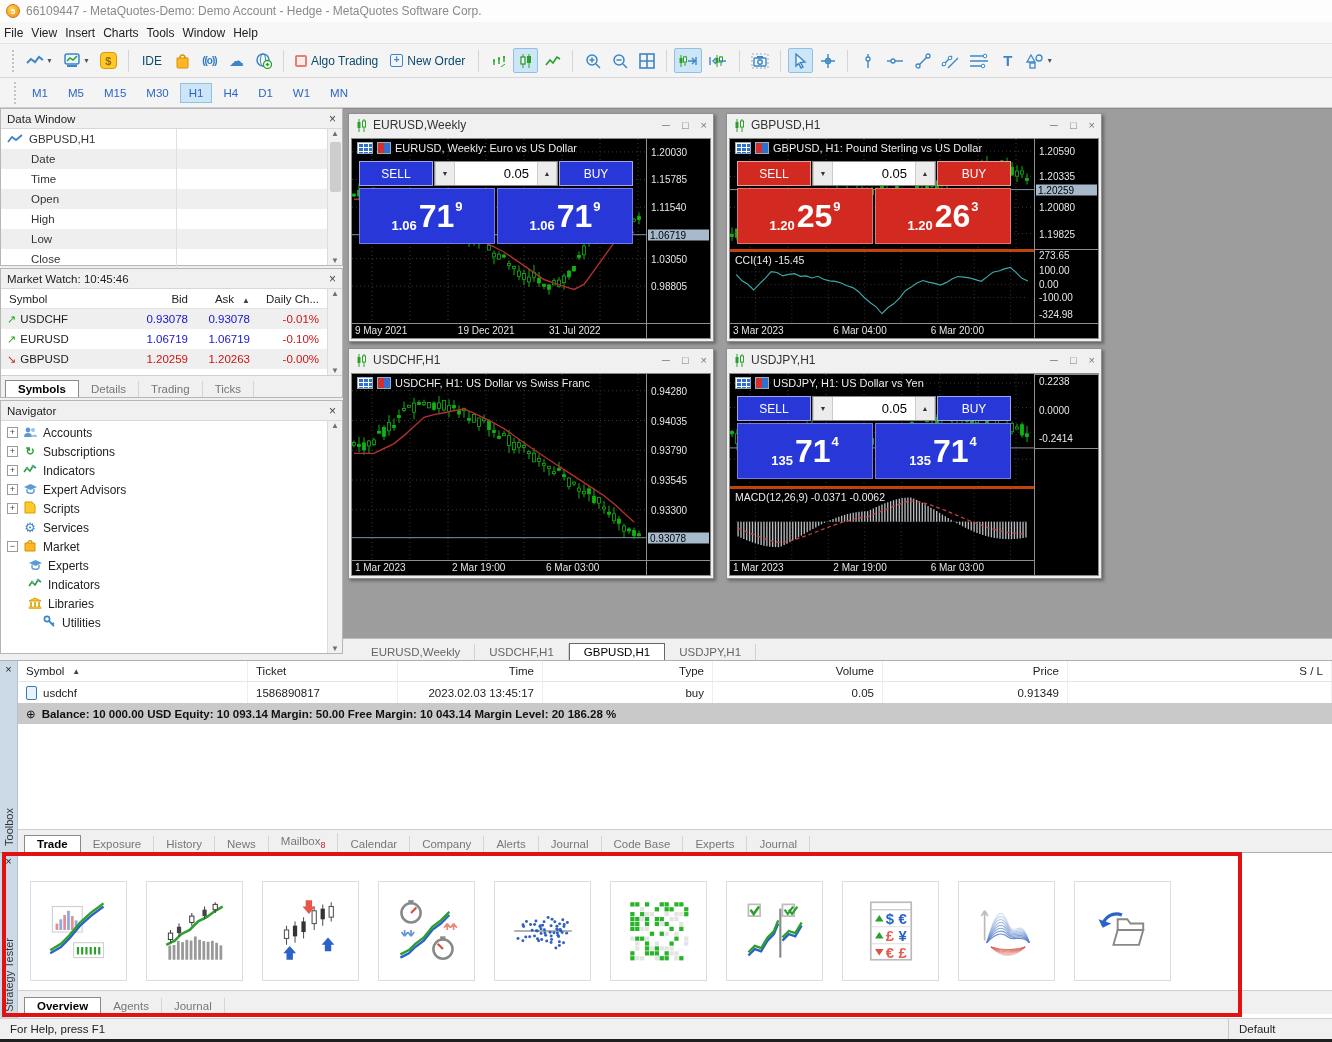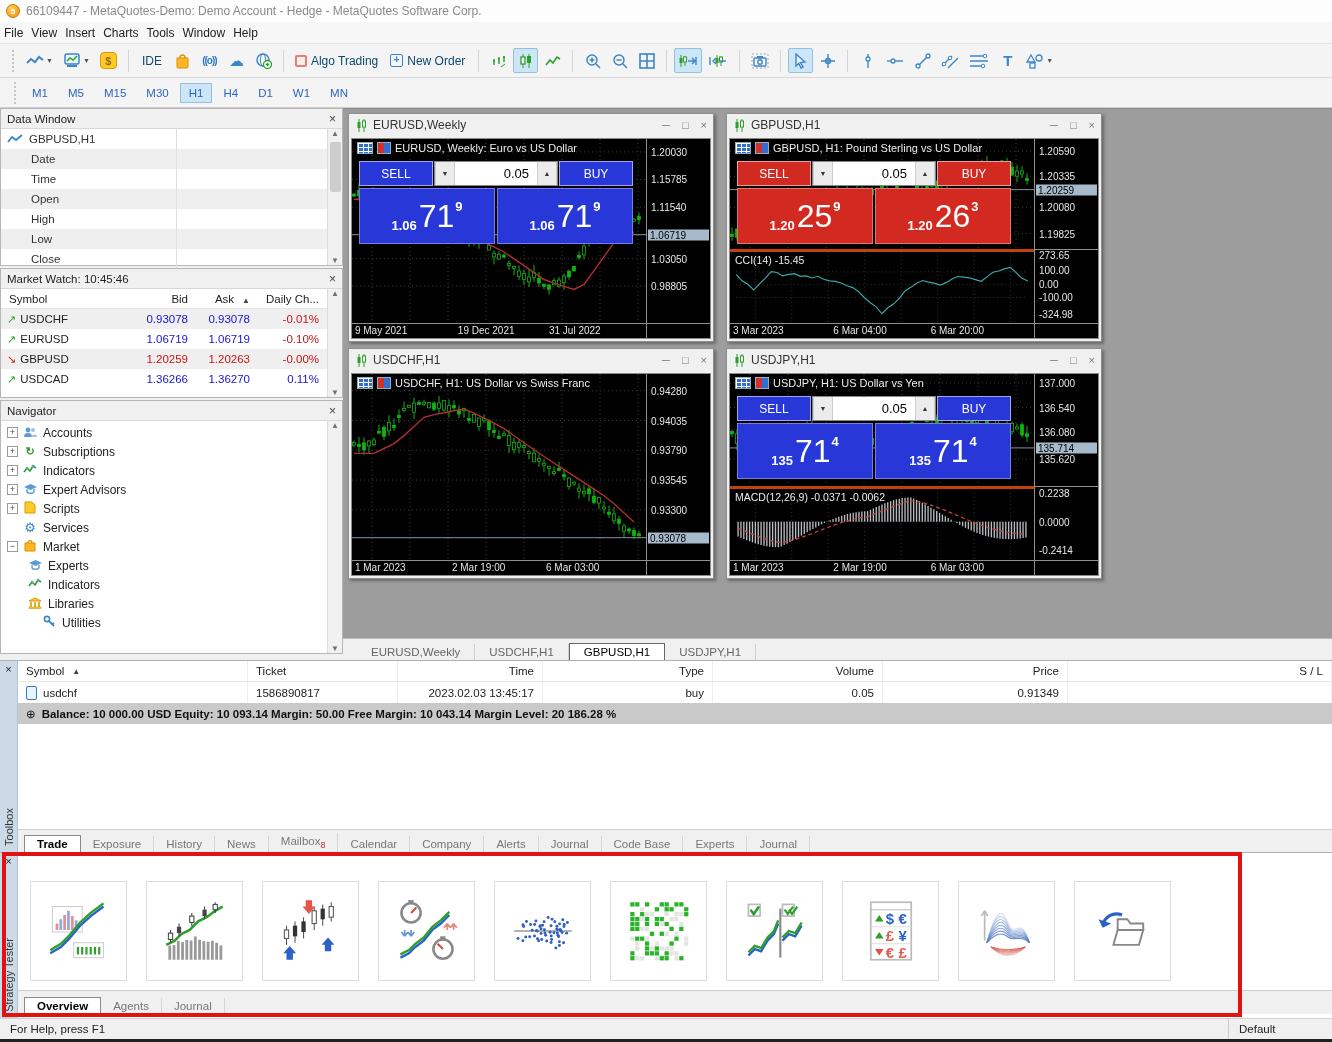--- a/index.html
+++ b/index.html
@@ -72,21 +72,21 @@
   .indlabel{position:absolute;top:2px;left:5px;color:#ececec;font-size:10.5px;white-space:nowrap}
   .tradepanel{position:absolute;top:22px;left:7px;width:274px}
   .tp-row1{display:flex;height:25px;gap:1px}
   .tp-btn{flex:0 0 74px;color:#fff;font-size:12px;display:flex;align-items:center;justify-content:center;border:1px solid rgba(255,255,255,.55)}
   .tp-spin{flex:1;display:flex;border:1px solid #888;background:#fff}
   .tp-spinbtn{width:20px;display:flex;align-items:center;justify-content:center;font-size:7px;color:#333;background:#ececec;border-left:1px solid #ccc;border-right:1px solid #ccc}
   .tp-vol{flex:1;display:flex;align-items:center;justify-content:flex-end;padding-right:8px;font-size:13px;color:#000}
   .tp-row2{display:flex;gap:2px;margin-top:2px;height:56px}
   .tp-price{flex:1;color:#fff;display:flex;align-items:center;justify-content:center;border:1px solid rgba(255,255,255,.35)}
   .tp-pre{font-size:13px;font-weight:bold;align-self:flex-end;margin:0 2px 10px 0}
-  .tp-big{font-size:32px;font-weight:normal;line-height:1}
+  .tp-big{font-size:32px;font-weight:bold;line-height:1}
   .tp-sup{font-size:13px;font-weight:bold;align-self:flex-start;margin:10px 0 0 1px}
   .pblue{background:#2838d8}.pred{background:#d22a20}
   #charttabs{position:absolute;left:343px;top:638px;width:989px;height:22px;background:#f0f0f0;border-top:1px solid #bdbdbd;display:flex;align-items:flex-end;padding-left:14px;font-size:11.5px;color:#666}
   .ctab{padding:2px 14px;border-right:1px solid #d0d0d0}
   .ctab.active{background:#fff;border:1px solid #666;border-bottom:none;color:#000}
   
   #toolbox{position:absolute;left:0;top:660px;width:1332px;height:192px;background:#fff;border-top:1px solid #b0b0b0}
   .vstrip{position:absolute;left:0;top:0;bottom:0;width:18px;background:#ccd9e6;border-right:1px solid #b5c3d0;display:flex;flex-direction:column;align-items:center}
   .vstrip .x{font-size:11px;color:#222;padding-top:2px}
   .vlabel{writing-mode:vertical-rl;transform:rotate(180deg);font-size:11px;color:#333;margin-top:auto;margin-bottom:6px}
@@ -401,20 +401,26 @@
           <span><span class="arrow-up">↗</span><span>USDCAD</span></span>
           <span class="r blue">1.36266</span>
           <span class="r blue">1.36270</span>
           <span class="r blue">0.11%</span>
         </div>
       </div>
       <div class="sbar">
         <span>▲</span>
         <span style="margin-top:auto">▼</span>
       </div>
+    </div>
+    <div class="ptabs">
+      <span class="ptab active">Symbols</span>
+      <span class="ptab">Details</span>
+      <span class="ptab">Trading</span>
+      <span class="ptab">Ticks</span>
     </div>
   </div>
 
   <div class="panel" style="top:400px;height:254px">
     <div class="phead">
       <span>Navigator</span>
       <span class="pclose">×</span>
     </div>
     <div style="flex:1;display:flex;min-height:0">
       <div style="flex:1;padding-top:2px">
@@ -1406,27 +1412,20 @@
               </svg>
               <span class="indlabel">MACD(12,26,9) -0.0371 -0.0062</span>
             </div>
           <div class="timeaxis">
             <span style="left:1%">1 Mar 2023</span>
             <span style="left:34%">2 Mar 19:00</span>
             <span style="left:66%">6 Mar 03:00</span>
           </div>
         </div>
         <div class="scalecol">
-          <div class="mainscale">
-            <span class="pscale" style="top:8%">137.000</span>
-            <span class="pscale" style="top:30%">136.540</span>
-            <span class="pscale" style="top:52%">136.080</span>
-            <span class="ptag" style="top:66%">135.714</span>
-            <span class="pscale" style="top:76%">135.620</span>
-          </div>
           <div class="subscale">
             <span class="pscale" style="top:8%">0.2238</span>
             <span class="pscale" style="top:48%">0.0000</span>
             <span class="pscale" style="top:86%">-0.2414</span>
           </div>
           <div class="axcorner"></div>
         </div>
       </div>
     </div>
   </div>

